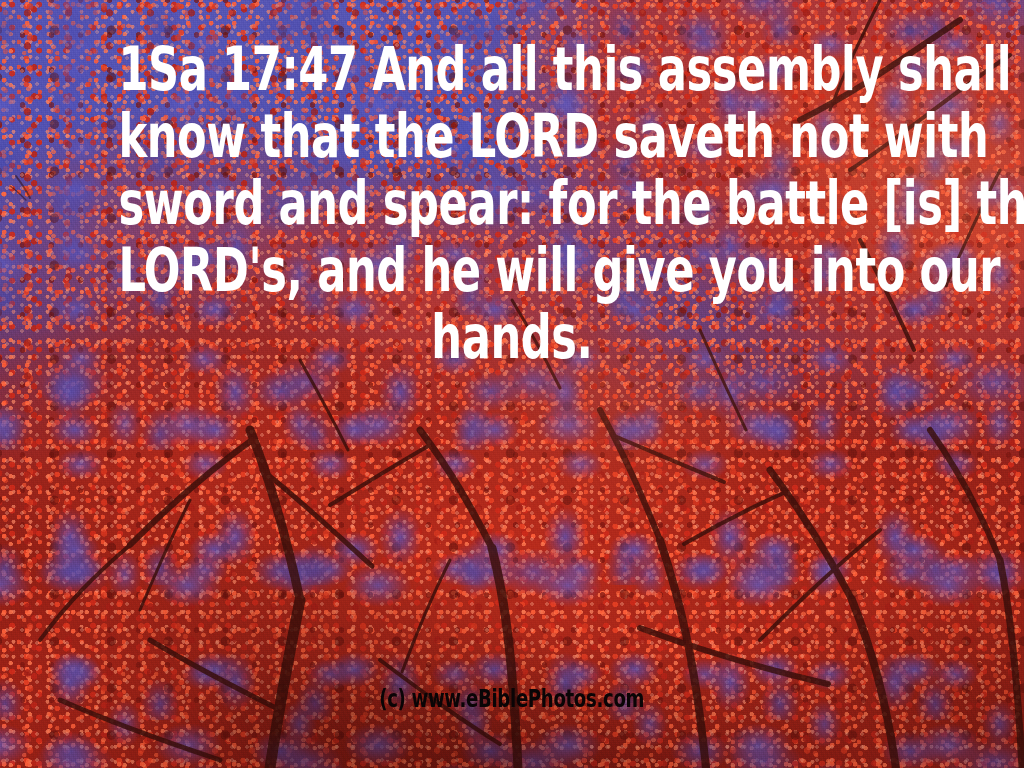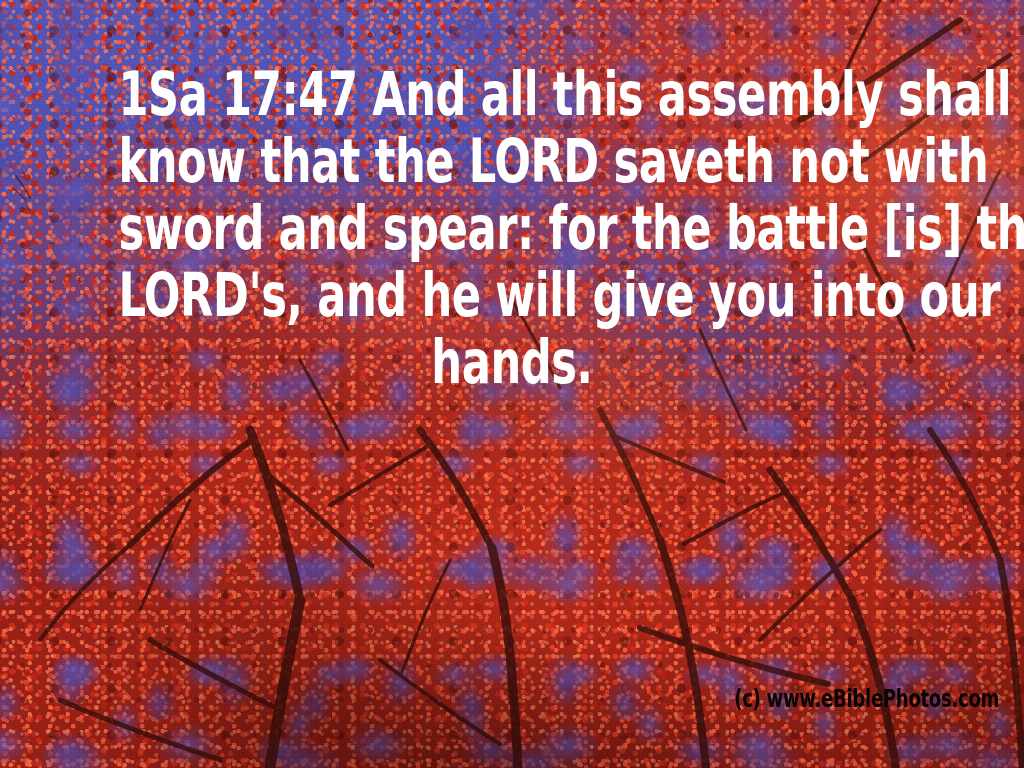--- a/index.html
+++ b/index.html
@@ -132,21 +132,21 @@
       repeating-linear-gradient(63deg,  rgba(255,220,200,0.025) 0 2px, rgba(60,10,8,0.025) 2px 4px);
     mix-blend-mode: overlay;
     opacity: 0.85;
   }
 
   
   #verse {
     position: absolute;
     left: 0;
     right: 0;
-    top: 61px;
+    top: 36px;
     text-align: center;
     padding: 0 20px;
     box-sizing: border-box;
     z-index: 40;
   }
   .verse-line {
     display: block;
     color: #ffffff;
     font-family: "DejaVu Sans Condensed", "Liberation Sans Narrow", "Liberation Sans", sans-serif;
     font-weight: 700;
@@ -158,21 +158,21 @@
     transform-origin: center center;
     text-rendering: optimizeLegibility;
   }
 
   
   #watermark {
     position: absolute;
     left: 0;
     right: 0;
     top: 686px;
-    text-align: right;
+    text-align: center;
     z-index: 45;
   }
   #watermark .wm-text {
     display: inline-block;
     color: #0a0506;
     font-family: "DejaVu Sans Condensed", "Liberation Sans Narrow", "Liberation Sans", sans-serif;
     font-weight: 700;
     font-size: 24px;
     line-height: 26px;
     letter-spacing: -0.4px;

